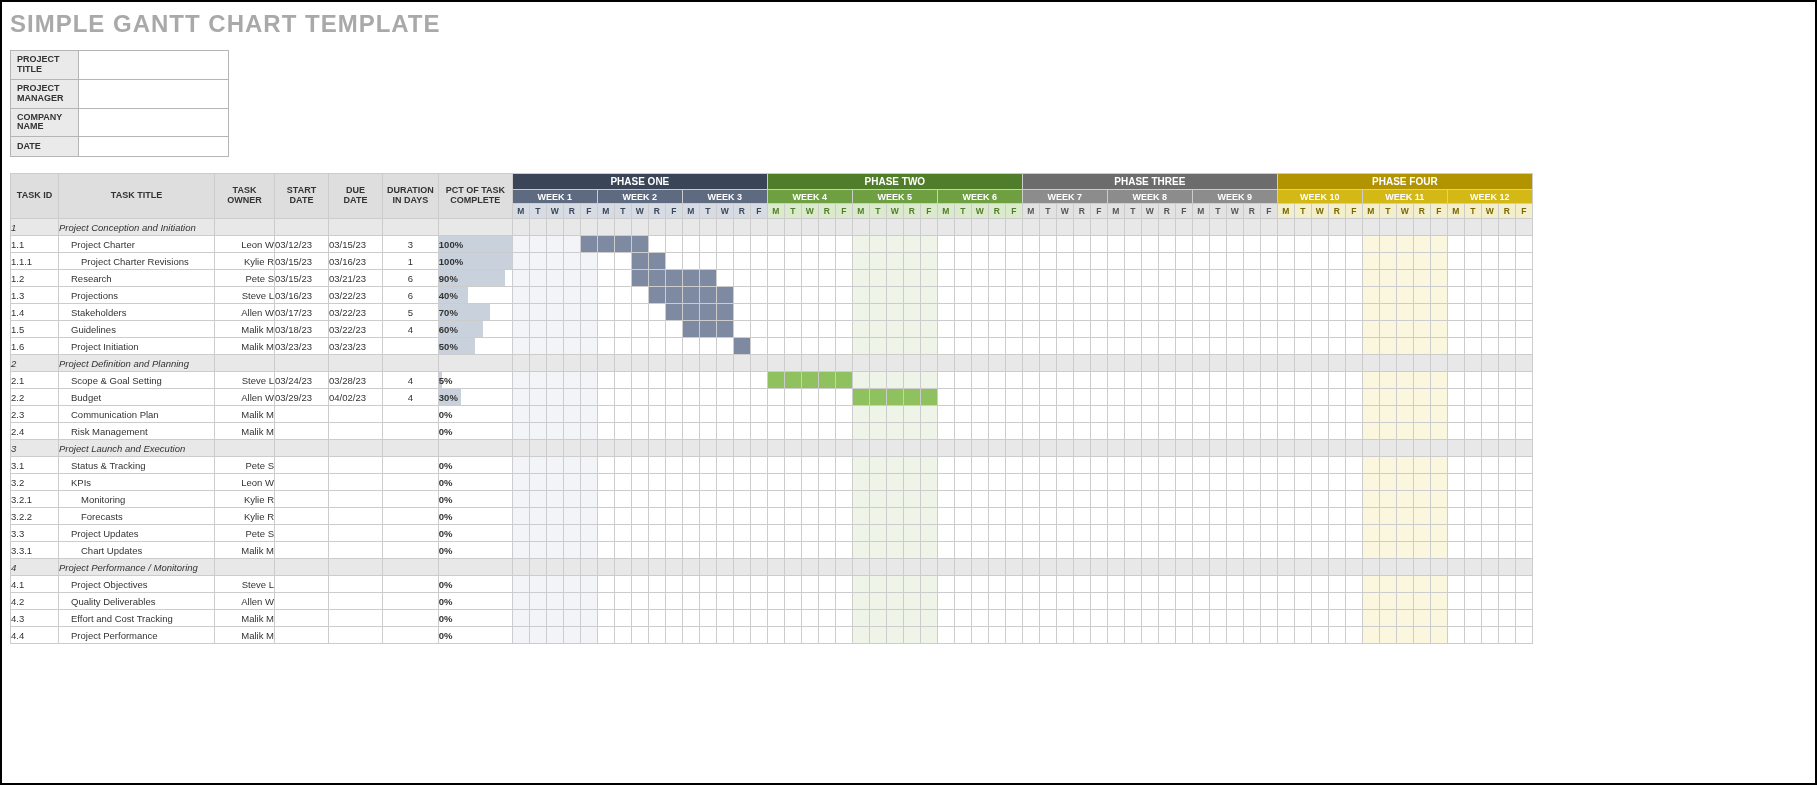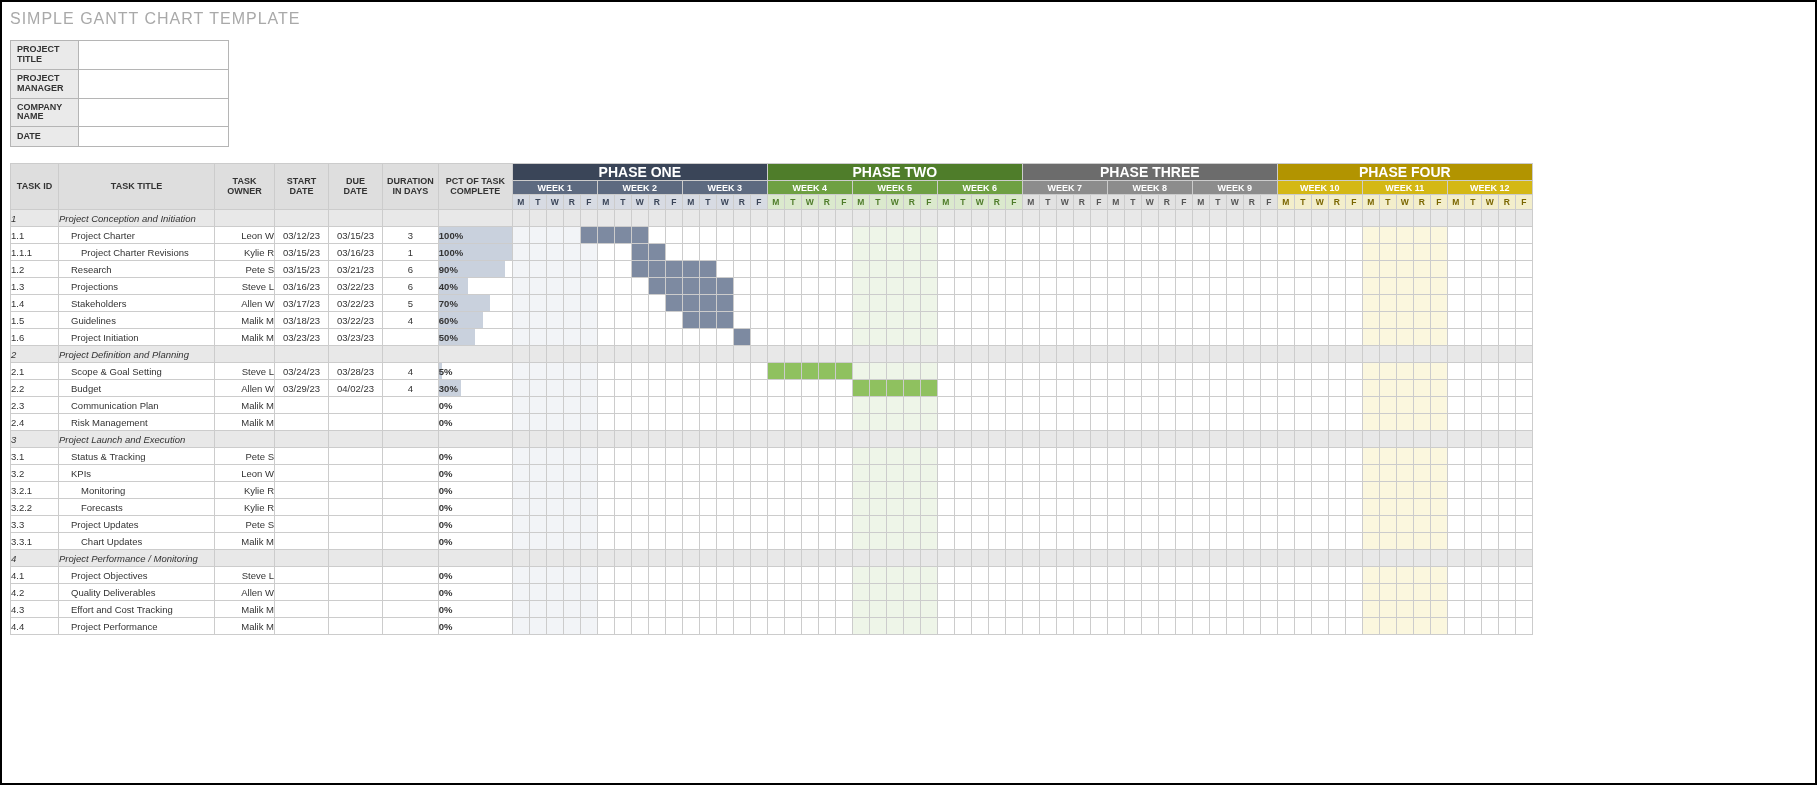--- a/index.html
+++ b/index.html
@@ -1,45 +1,45 @@
 <!DOCTYPE html>
 <html><head>
 <meta charset="utf-8">
 <style>
   * { box-sizing: border-box; margin: 0; padding: 0; }
   body { font-family: Arial, Helvetica, sans-serif; font-size: 10px; background: #fff; color: #333; padding: 8px; border: 2px solid #000; width: 1817px; height: 785px; overflow: hidden; }
-  .title { font-size: 16px; font-weight: normal; color: #a9a9a9; letter-spacing: 1px; margin-bottom: 12px; }
+  .title { font-size: 24px; font-weight: bold; color: #a9a9a9; letter-spacing: 1px; margin-bottom: 12px; }
   .meta-table { border-collapse: collapse; border: 1px solid #999; margin-bottom: 16px; }
   .meta-table td { border: 1px solid #b5b5b5; padding: 4px 6px; font-size: 9px; }
   .meta-table td.label { background: #eaeaea; font-weight: bold; width: 68px; line-height:1.1; }
   .meta-table td.value { width: 150px; background: #fff; height: 20px; }
   table.gantt { border-collapse: collapse; font-size: 9.5px; }
   table.gantt th, table.gantt td { border: 1px solid #ccc; padding: 0; }
   table.gantt th { background: #e5e5e5; font-weight: bold; text-align: center; vertical-align: middle; }
   table.gantt th.col-head { height: 28px; font-size: 9px; line-height: 1.1; padding: 12px 4px; background:#dedede;}
-  .phase { color: #fff; font-weight: bold; font-size: 14px; height:16px; }
+  .phase { color: #fff; font-weight: bold; font-size: 10px; height:16px; }
   .phase.p1 { background: #3a4558; }
   .phase.p2 { background: #4f7d2a; }
   .phase.p3 { background: #6c6c6c; text-align: center; }
   .phase.p4 { background: #b29400; }
   .week { font-size: 9px; font-weight: bold; height:14px; }
   .week.p1 { background: #5d6a80; color:#fff; }
   .week.p2 { background: #6ea042; color:#fff; }
   .week.p3 { background: #8c8c8c; color:#fff; }
   .week.p4 { background: #d4b815; color:#fff; }
   .day { width: 17px; min-width:17px; max-width:17px; font-size: 8.5px; font-weight:bold; height:15px; }
   .day.p1 { background:#d7dbe3; color:#3a4558;}
   .day.p2 { background:#dbe9cd; color:#4f7d2a;}
   .day.p3 { background:#e2e2e2; color:#555;}
   .day.p4 { background:#f3eecb; color:#7a6600;}
   td.cell { height: 17px; font-size:9.5px; padding: 0 5px; vertical-align: middle; }
   td.id { width: 48px; text-align:left; }
   td.ttl { width: 156px; text-align:left; }
   td.own { width: 60px; text-align:right; }
-  td.sd, td.dd { width: 54px; text-align:center; }
+  td.sd, td.dd { width: 54px; text-align:left; }
   td.dur { width: 54px; text-align:center; }
   td.pct { width: 74px; text-align:right; padding:0; position:relative; }
   .pct-bar { position:absolute; left:0; top:0; bottom:0; background:#c9d1dd; }
   .pct-text { position:relative; z-index:1; text-align:left; padding-right:6px; font-weight:bold;}
   .section td { background:#e8e8e8 !important; font-style: italic; }
   td.dc { width:17px; min-width:17px; max-width:17px; padding:0; }
   .alt-col { background:#f2f4f7; }
   .alt-col2 { background:#eef5e8; }
   .alt-col3 { background:#fbf7de; }
   .bar1 { background:#7d8aa1 !important; }

